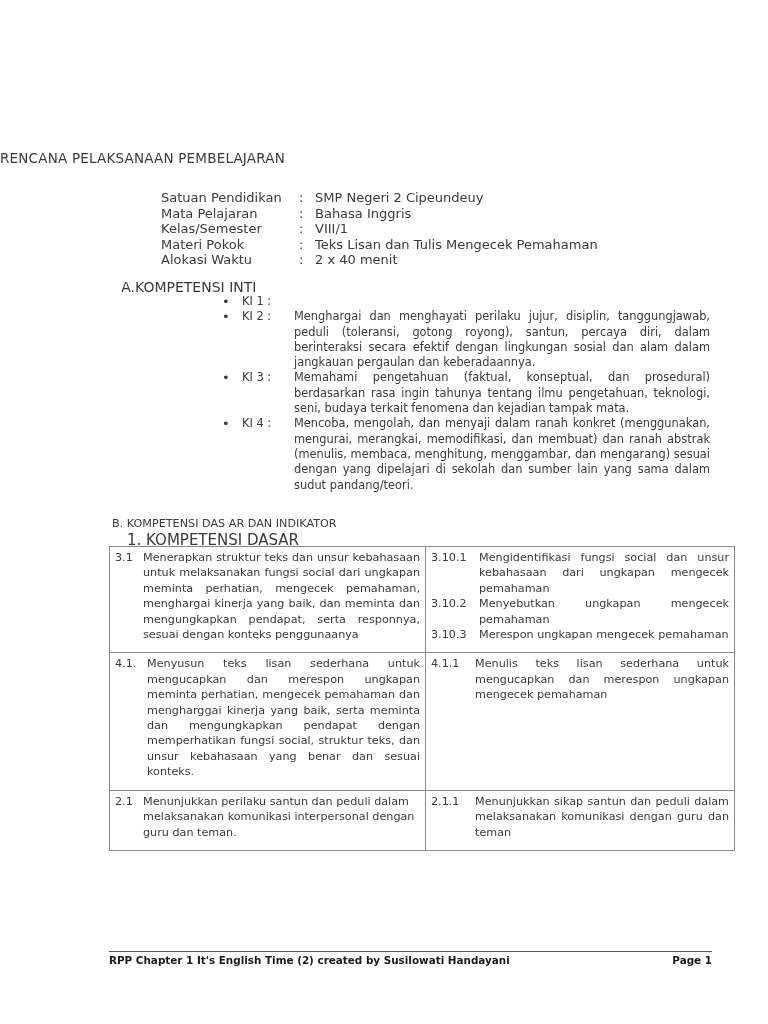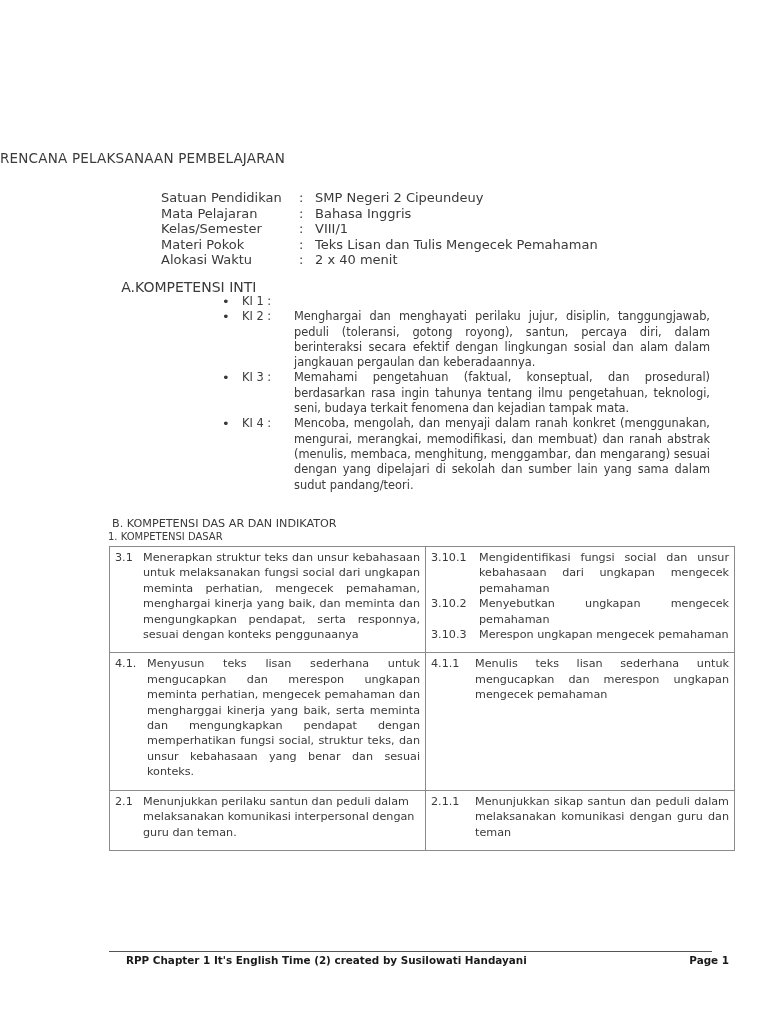--- a/index.html
+++ b/index.html
@@ -93,23 +93,23 @@
   
   .sec-b-head {
     position: absolute;
     left: 112px;
     top: 517px;
     font-size: 11.2px;
     color: #3a3a3a;
   }
   .sec-b-sub {
     position: absolute;
-    left: 108px;
+    left: 127px;
     top: 531px;
-    font-size: 10px;
+    font-size: 15px;
     color: #3a3a3a;
   }
 
   
   .kd-table {
     position: absolute;
     left: 109px;
     top: 546px;
     width: 603px;
     border-collapse: collapse;
@@ -147,21 +147,21 @@
   .footer-rule {
     position: absolute;
     left: 109px;
     top: 951px;
     width: 603px;
     height: 1px;
     background: #555555;
   }
   .footer {
     position: absolute;
-    left: 126px;
+    left: 109px;
     top: 954px;
     width: 603px;
     display: flex;
     justify-content: space-between;
     align-items: baseline;
     font-size: 10.4px;
     font-weight: bold;
     color: #1a1a1a;
   }
 </style>

